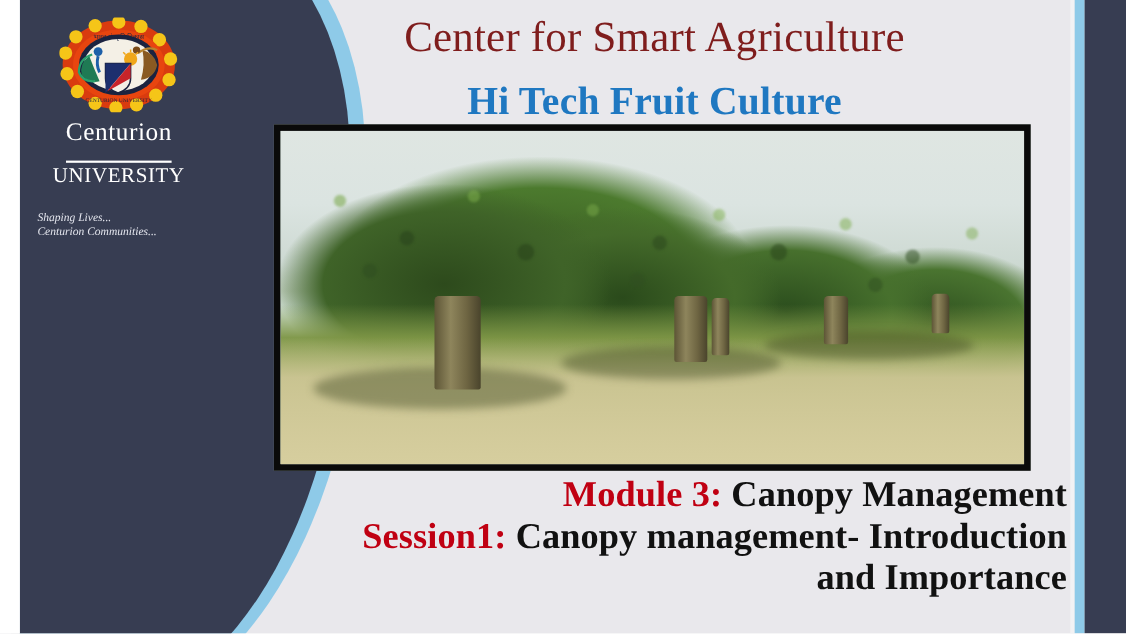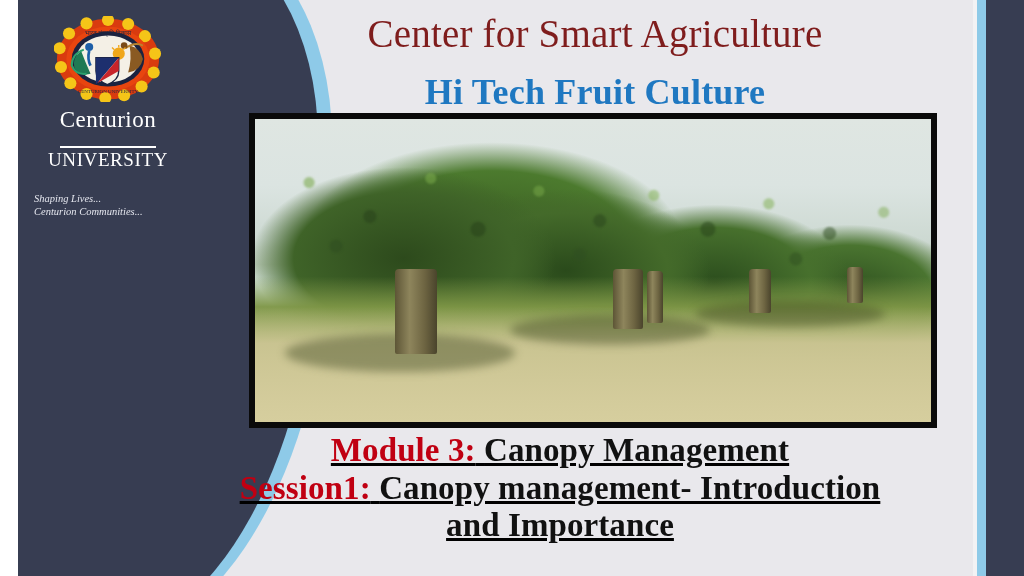--- a/index.html
+++ b/index.html
@@ -214,24 +214,23 @@
     border-radius: 50%;
     filter: blur(4px);
   }
 
   
   .caption {
     position: absolute;
     left: 150px;
     top: 432px;
     width: 820px;
-    text-align: center;
+    text-align: right;
     z-index: 5;
     line-height: 1.14;
-    text-decoration: underline;
   }
   .cap-line {
     font-size: 33px;
     font-weight: bold;
     color: #111111;
     letter-spacing: 0.1px;
   }
   .cap-key {
     color: #c00012;
   }

